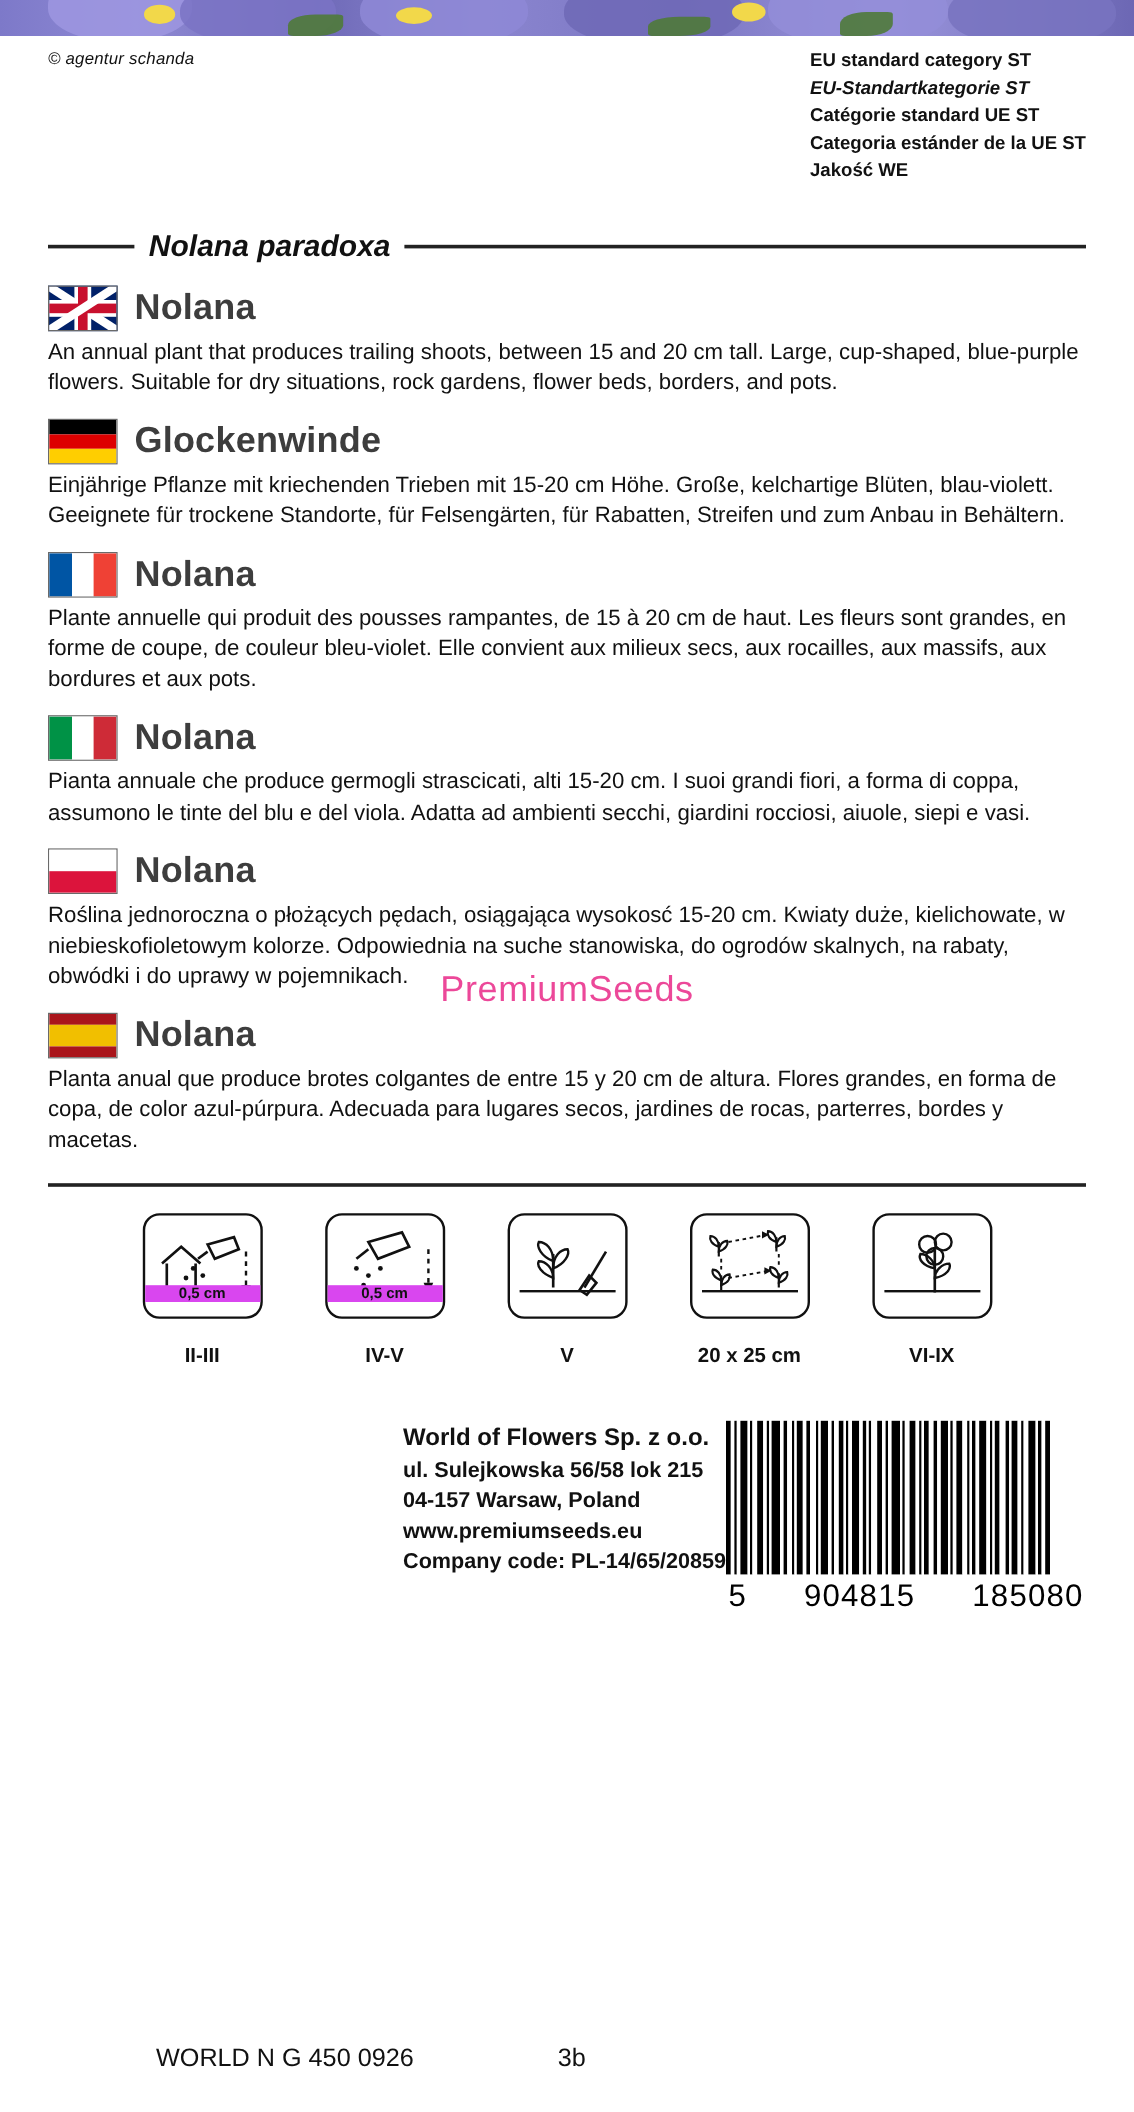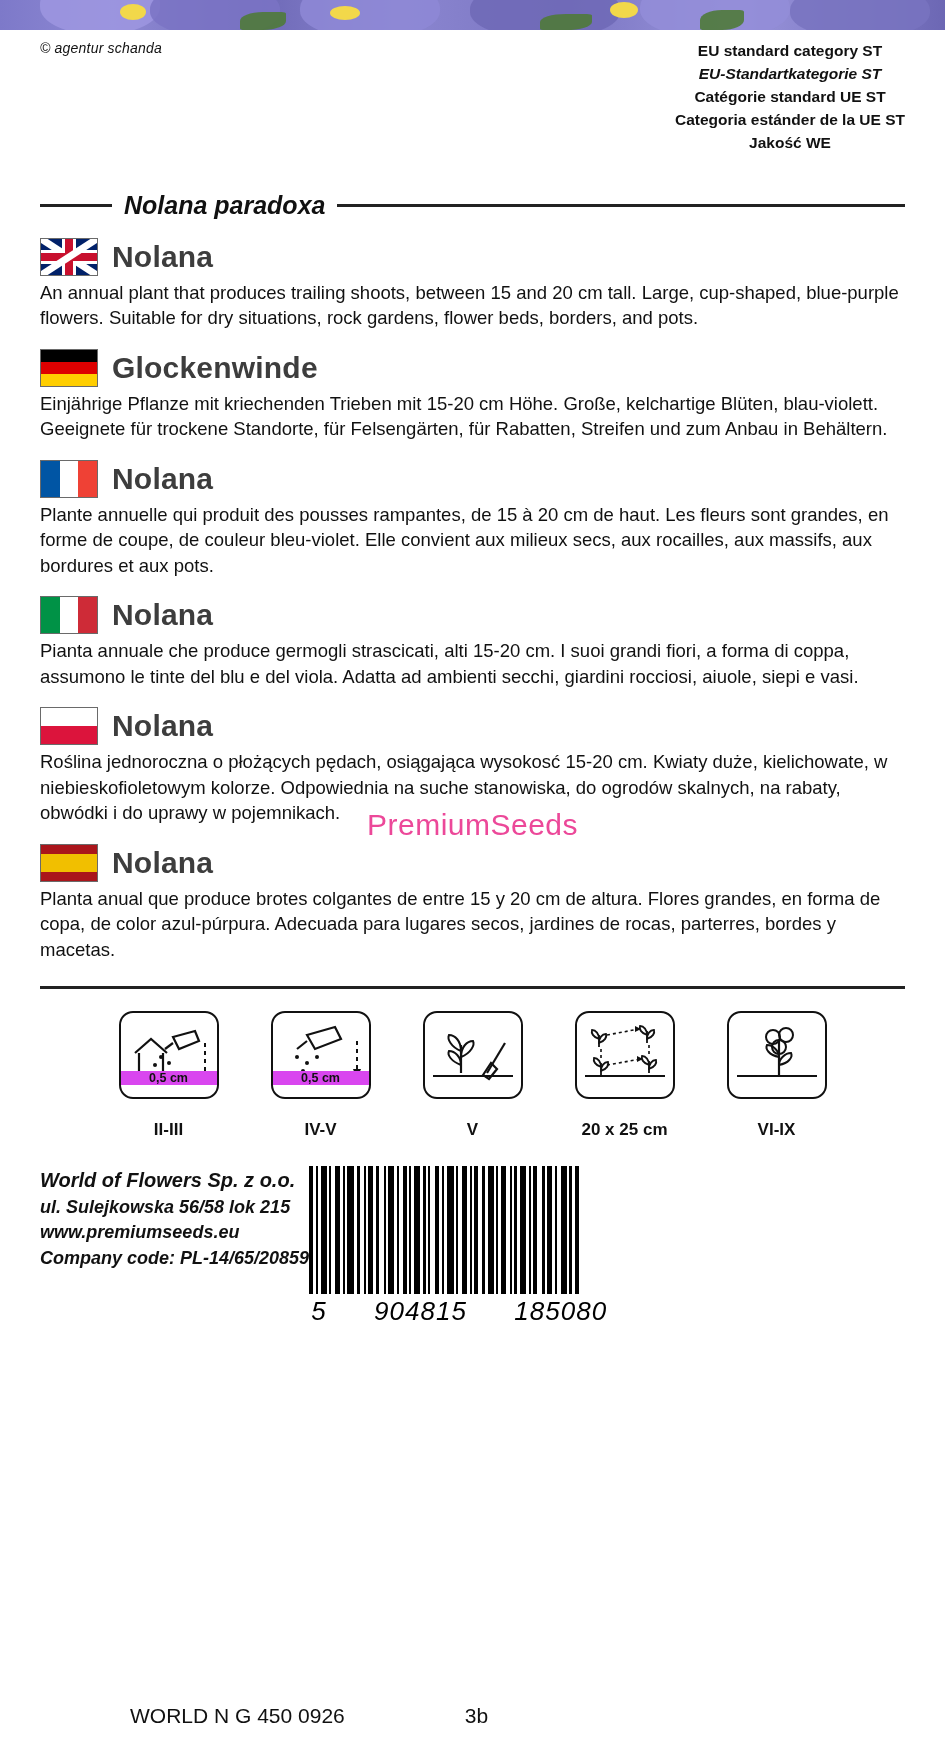--- a/index.html
+++ b/index.html
@@ -56,21 +56,21 @@
     white-space: nowrap;
   }
   .claim {
     margin-top: 10px;
     font-size: 19px;
     font-style: italic;
     line-height: 1.32;
     color: #111;
   }
   .eu-block {
-    text-align: center;
+    text-align: left;
     font-size: 15.5px;
     line-height: 1.48;
     color: #111;
     font-weight: 600;
   }
   .eu-block div:nth-child(1),
   .eu-block div:nth-child(3),
   .eu-block div:nth-child(4) { font-weight: 600; }
   .eu-block div { white-space: nowrap; }
   .eu-italic { font-style: italic; }
@@ -210,24 +210,23 @@
     position: absolute;
     left: 8px; right: 8px;
     bottom: 20px;
     height: 2px;
     background: #111;
   }
 
   
   .footer {
     display: flex;
-    justify-content: flex-start;
+    justify-content: flex-end;
     align-items: flex-start;
-    margin-top: 26px;
-    font-style: italic;
+    margin-top: 44px;
   }
   .company { font-size: 18px; line-height: 1.42; color: #111; font-weight: bold; }
   .company .firm { font-size: 20px; }
   .barcode-wrap { width: 300px; }
   .barcode { height: 128px; display: flex; align-items: flex-end; gap: 0; }
   .barcode span { display:block; background:#000; height:100%; }
   .barcode-digits {
     display:flex;
     justify-content: space-between;
     font-size: 26px;
@@ -464,20 +463,21 @@
       </div>
       <div class="icon-label">VI-IX</div>
     </div>
 
   </div>
 
   <div class="footer">
     <div class="company">
       <div class="firm">World of Flowers Sp. z o.o.</div>
       <div>ul. Sulejkowska 56/58 lok 215</div>
+      <div>04-157 Warsaw, Poland</div>
       <div>www.premiumseeds.eu</div>
       <div>Company code: PL-14/65/20859</div>
     </div>
 
     <div class="barcode-wrap">
       <div class="barcode">
         <span style="width:4px"></span>
           <span style="width:3px;background:#fff"></span>
         <span style="width:2px"></span>
           <span style="width:3px;background:#fff"></span>

